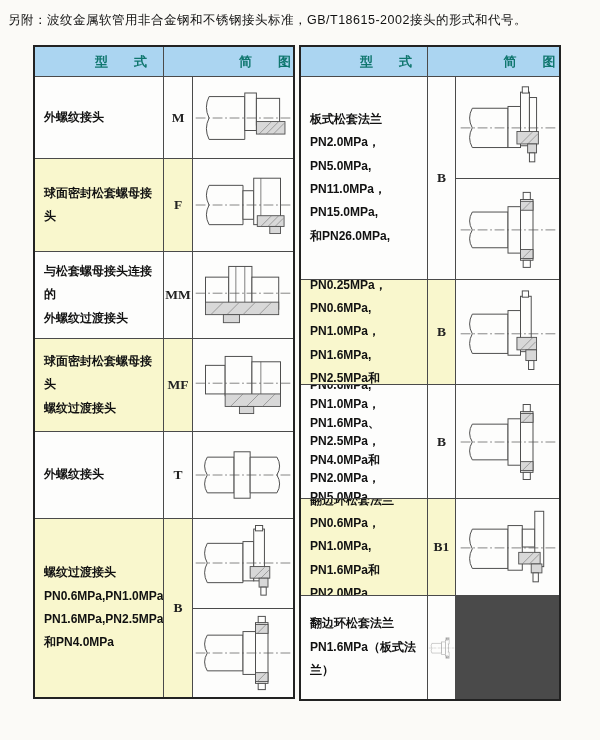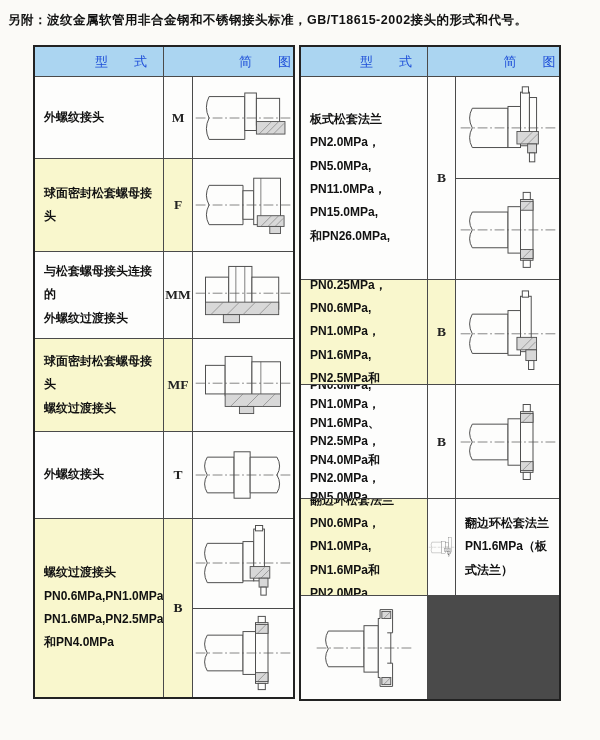--- a/index.html
+++ b/index.html
@@ -12,38 +12,38 @@
   body{
     width:600px;height:740px;
     background:#fbfaf7;
     font-family:"Liberation Sans","DejaVu Sans",sans-serif;
     color:#111;
     position:relative;
     overflow:hidden;
   }
   .title{
     position:absolute;left:8px;top:12px;
-    font-size:12.5px;font-weight:bold;letter-spacing:.5px;
+    font-size:12.5px;font-weight:normal;letter-spacing:.5px;
     white-space:nowrap;
   }
   .tbl{
     position:absolute;top:45px;
     display:grid;gap:1px;
     background:var(--line);
     border:2px solid var(--line-dark);
   }
   .tbl.left{left:33px;grid-template-columns:128px 28px 100px;
     grid-template-rows:29px 81px 92px 86px 92px 86px 178px;}
   .tbl.right{left:299px;grid-template-columns:126px 27px 103px;
     grid-template-rows:29px 202px 104px 113px 96px 103px;}
   .cell{background:#fdfdfc;display:flex;align-items:center;overflow:hidden;font-weight:bold;}
   .cell.hd{
     background:var(--header-bg);
     justify-content:center;
-    font-size:13px;font-weight:normal;color:#1d4ed8;
+    font-size:13px;font-weight:bold;color:#0f766e;
     white-space:pre;
     padding-left:44px;
   }
   .cell.typ{
     padding:4px 4px 4px 9px;
     font-size:12px;line-height:1.95;
     white-space:pre-line;
     justify-content:flex-start;
   }
   .cell.typ.tight{line-height:1.55;}
@@ -272,20 +272,21 @@
       <line class="hx" x1="72" y1="30" x2="82" y2="20"></line>
       <rect class="ht" x="70" y="74" width="14" height="10"></rect>
       <line class="hx" x1="72" y1="84" x2="82" y2="74"></line>
       <line class="cl" x1="3" y1="52" x2="109" y2="52"></line>
     </svg>
   </div>
 
   <div class="cell typ hl">翻边环松套法兰
 PN0.6MPa，PN1.0MPa,
 PN1.6MPa和PN2.0MPa,</div>
+  <div class="cell code hl">B1</div>
   <div class="cell dia">
     <svg width="100" height="88" viewBox="0 0 112 92">
       <path class="pc" d="M16,26 q-6,11 0,22 q-6,11 0,22 l40,0 0,-44 z"></path>
       <rect class="pc" x="56" y="22" width="16" height="50"></rect>
       <rect class="pc" x="72" y="26" width="14" height="20"></rect>
       <rect class="pc" x="86" y="6" width="10" height="62"></rect>
       <rect class="ht" x="68" y="52" width="24" height="13"></rect>
       <line class="hx" x1="72" y1="65" x2="85" y2="52"></line>
       <line class="hx" x1="80" y1="65" x2="91" y2="54"></line>
       <rect class="ht" x="82" y="65" width="12" height="10"></rect>

